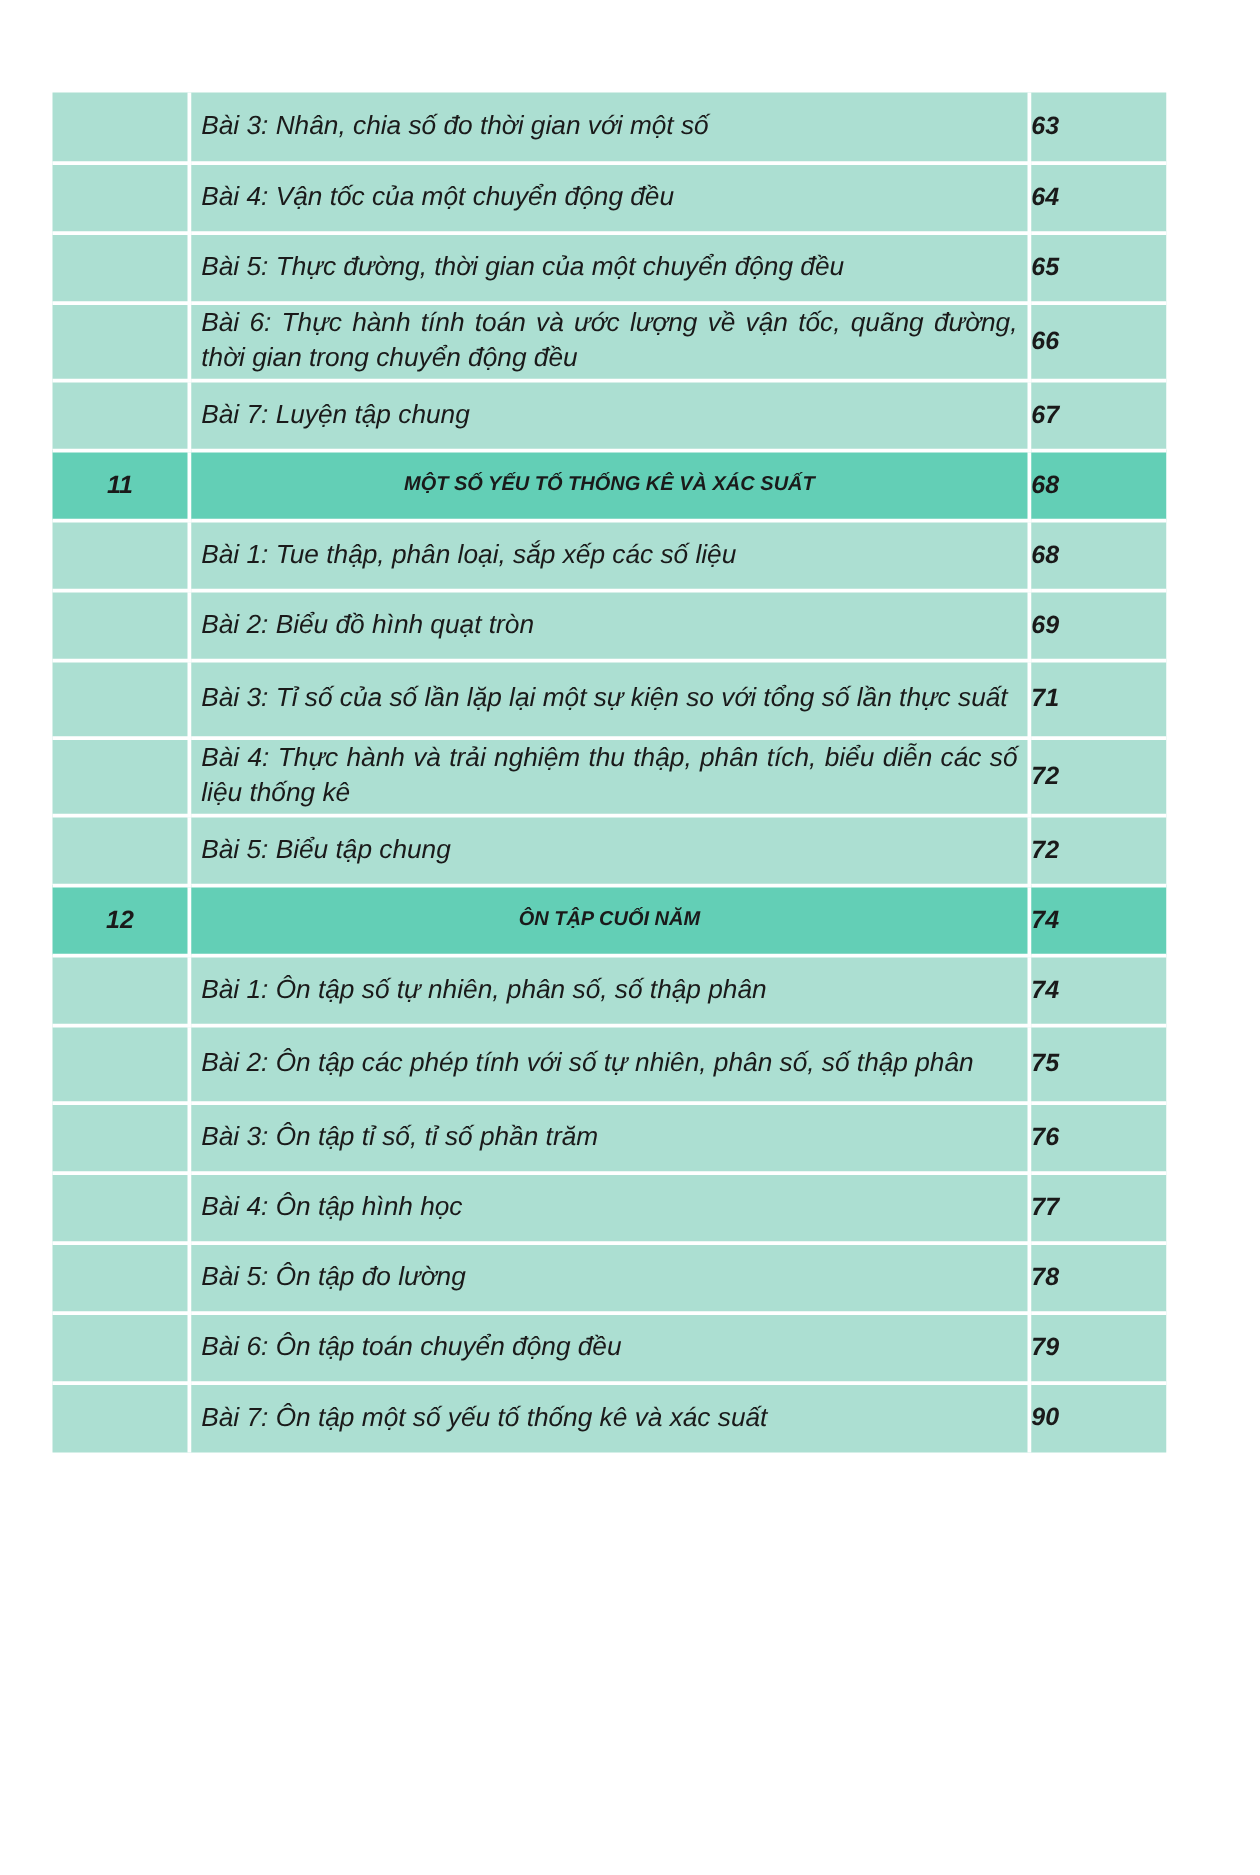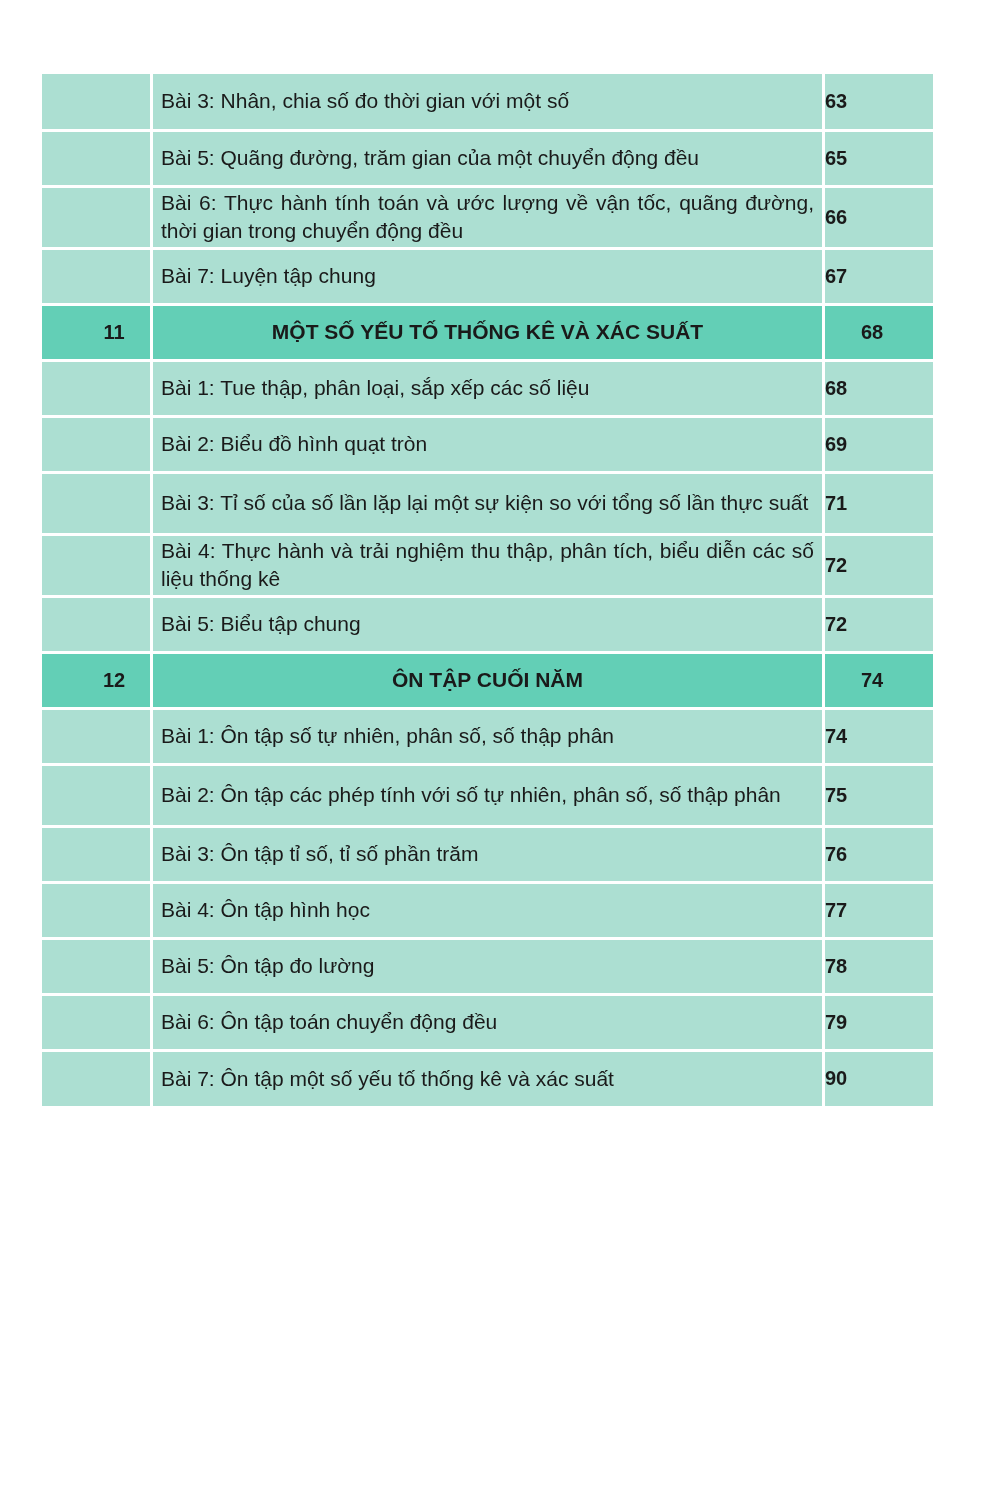--- a/index.html
+++ b/index.html
@@ -3,47 +3,52 @@
 <meta charset="utf-8">
 <style>
   html, body { margin: 0; padding: 0; background: #ffffff; }
   body { width: 1008px; height: 1500px; position: relative; font-family: "Liberation Sans", sans-serif; }
   .toc {
     position: absolute; left: 42px; top: 74px; width: 891px;
     border-collapse: collapse; table-layout: fixed;
   }
   .toc td {
     border: 3px solid #ffffff; padding: 0; color: #1a1a1a;
-    background: #acdfd2; vertical-align: middle;
+    background: #acdfd2; vertical-align: middle; font-style: italic;
   }
   .toc tr { height: 56px; }
   .toc tr.two { height: 62px; }
   .c1 { width: 108px; text-align: center; font-weight: bold; font-size: 20px; }
   .c2 { padding: 0 8px 0 8px !important; font-size: 21px; line-height: 28px; text-align: justify; }
   .c3 { width: 108px; text-align: left; font-weight: bold; font-size: 20px; }
-  .toc tr.chap td { background: #63cfb6; padding-left: 36px; }
-  .toc tr.chap .c2 { text-align: center; font-weight: bold; font-size: 21px; letter-spacing: 0; }
+  .toc tr.chap td { background: #63cfb6; }
+  .toc tr.chap .c2 { text-align: center; font-weight: bold; font-size: 16px; letter-spacing: 0; }
   .toc tr:first-child td { border-top: none; }
   .toc tr:last-child td { border-bottom: none; }
   .toc td:first-child { border-left: none; }
   .toc td:last-child { border-right: none; }
 </style>
 </head>
 <body>
 
 <table class="toc">
   <tbody>
     <tr>
         <td class="c1"></td>
         <td class="c2">Bài 3: Nhân, chia số đo thời gian với một số</td>
         <td class="c3">63</td>
       </tr>
     <tr>
         <td class="c1"></td>
-        <td class="c2">Bài 5: Quãng đường, trăm gian của một chuyển động đều</td>
+        <td class="c2">Bài 4: Vận tốc của một chuyển động đều</td>
+        <td class="c3">64</td>
+      </tr>
+    <tr>
+        <td class="c1"></td>
+        <td class="c2">Bài 5: Thực đường, thời gian của một chuyển động đều</td>
         <td class="c3">65</td>
       </tr>
     <tr class="two">
         <td class="c1"></td>
         <td class="c2">Bài 6: Thực hành tính toán và ước lượng về vận tốc, quãng đường, thời gian trong chuyển động đều</td>
         <td class="c3">66</td>
       </tr>
     <tr>
         <td class="c1"></td>
         <td class="c2">Bài 7: Luyện tập chung</td>

